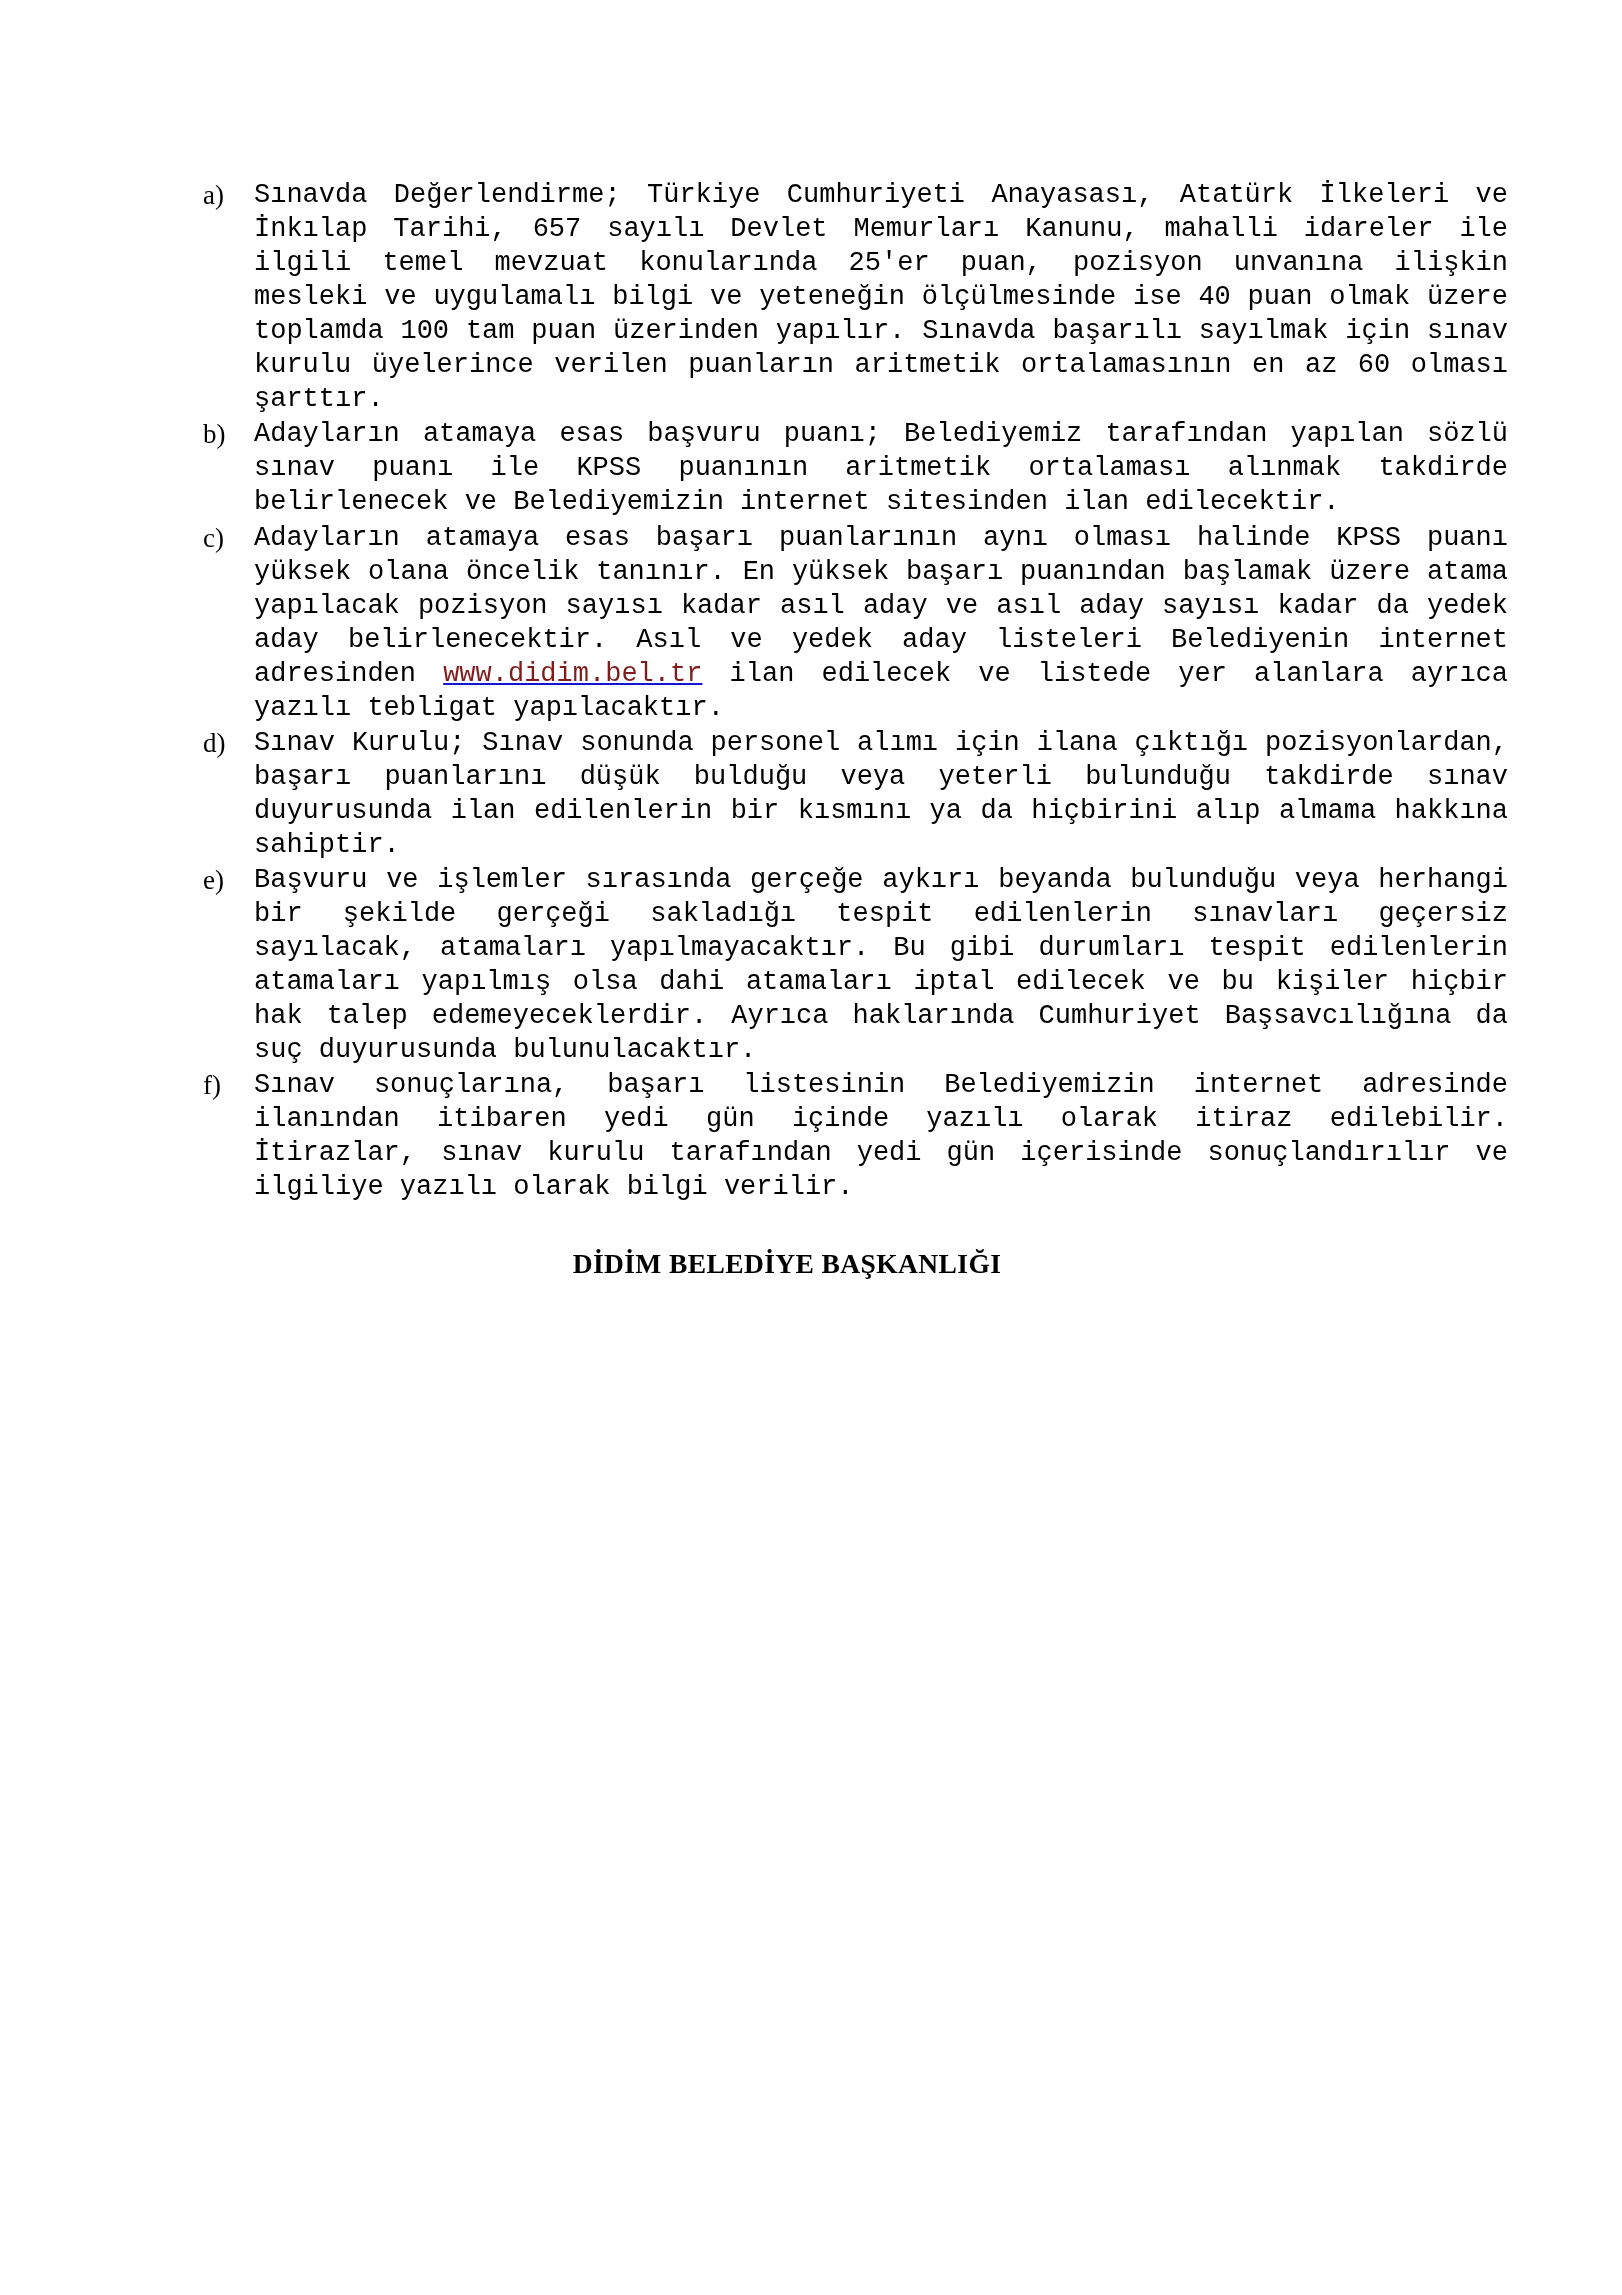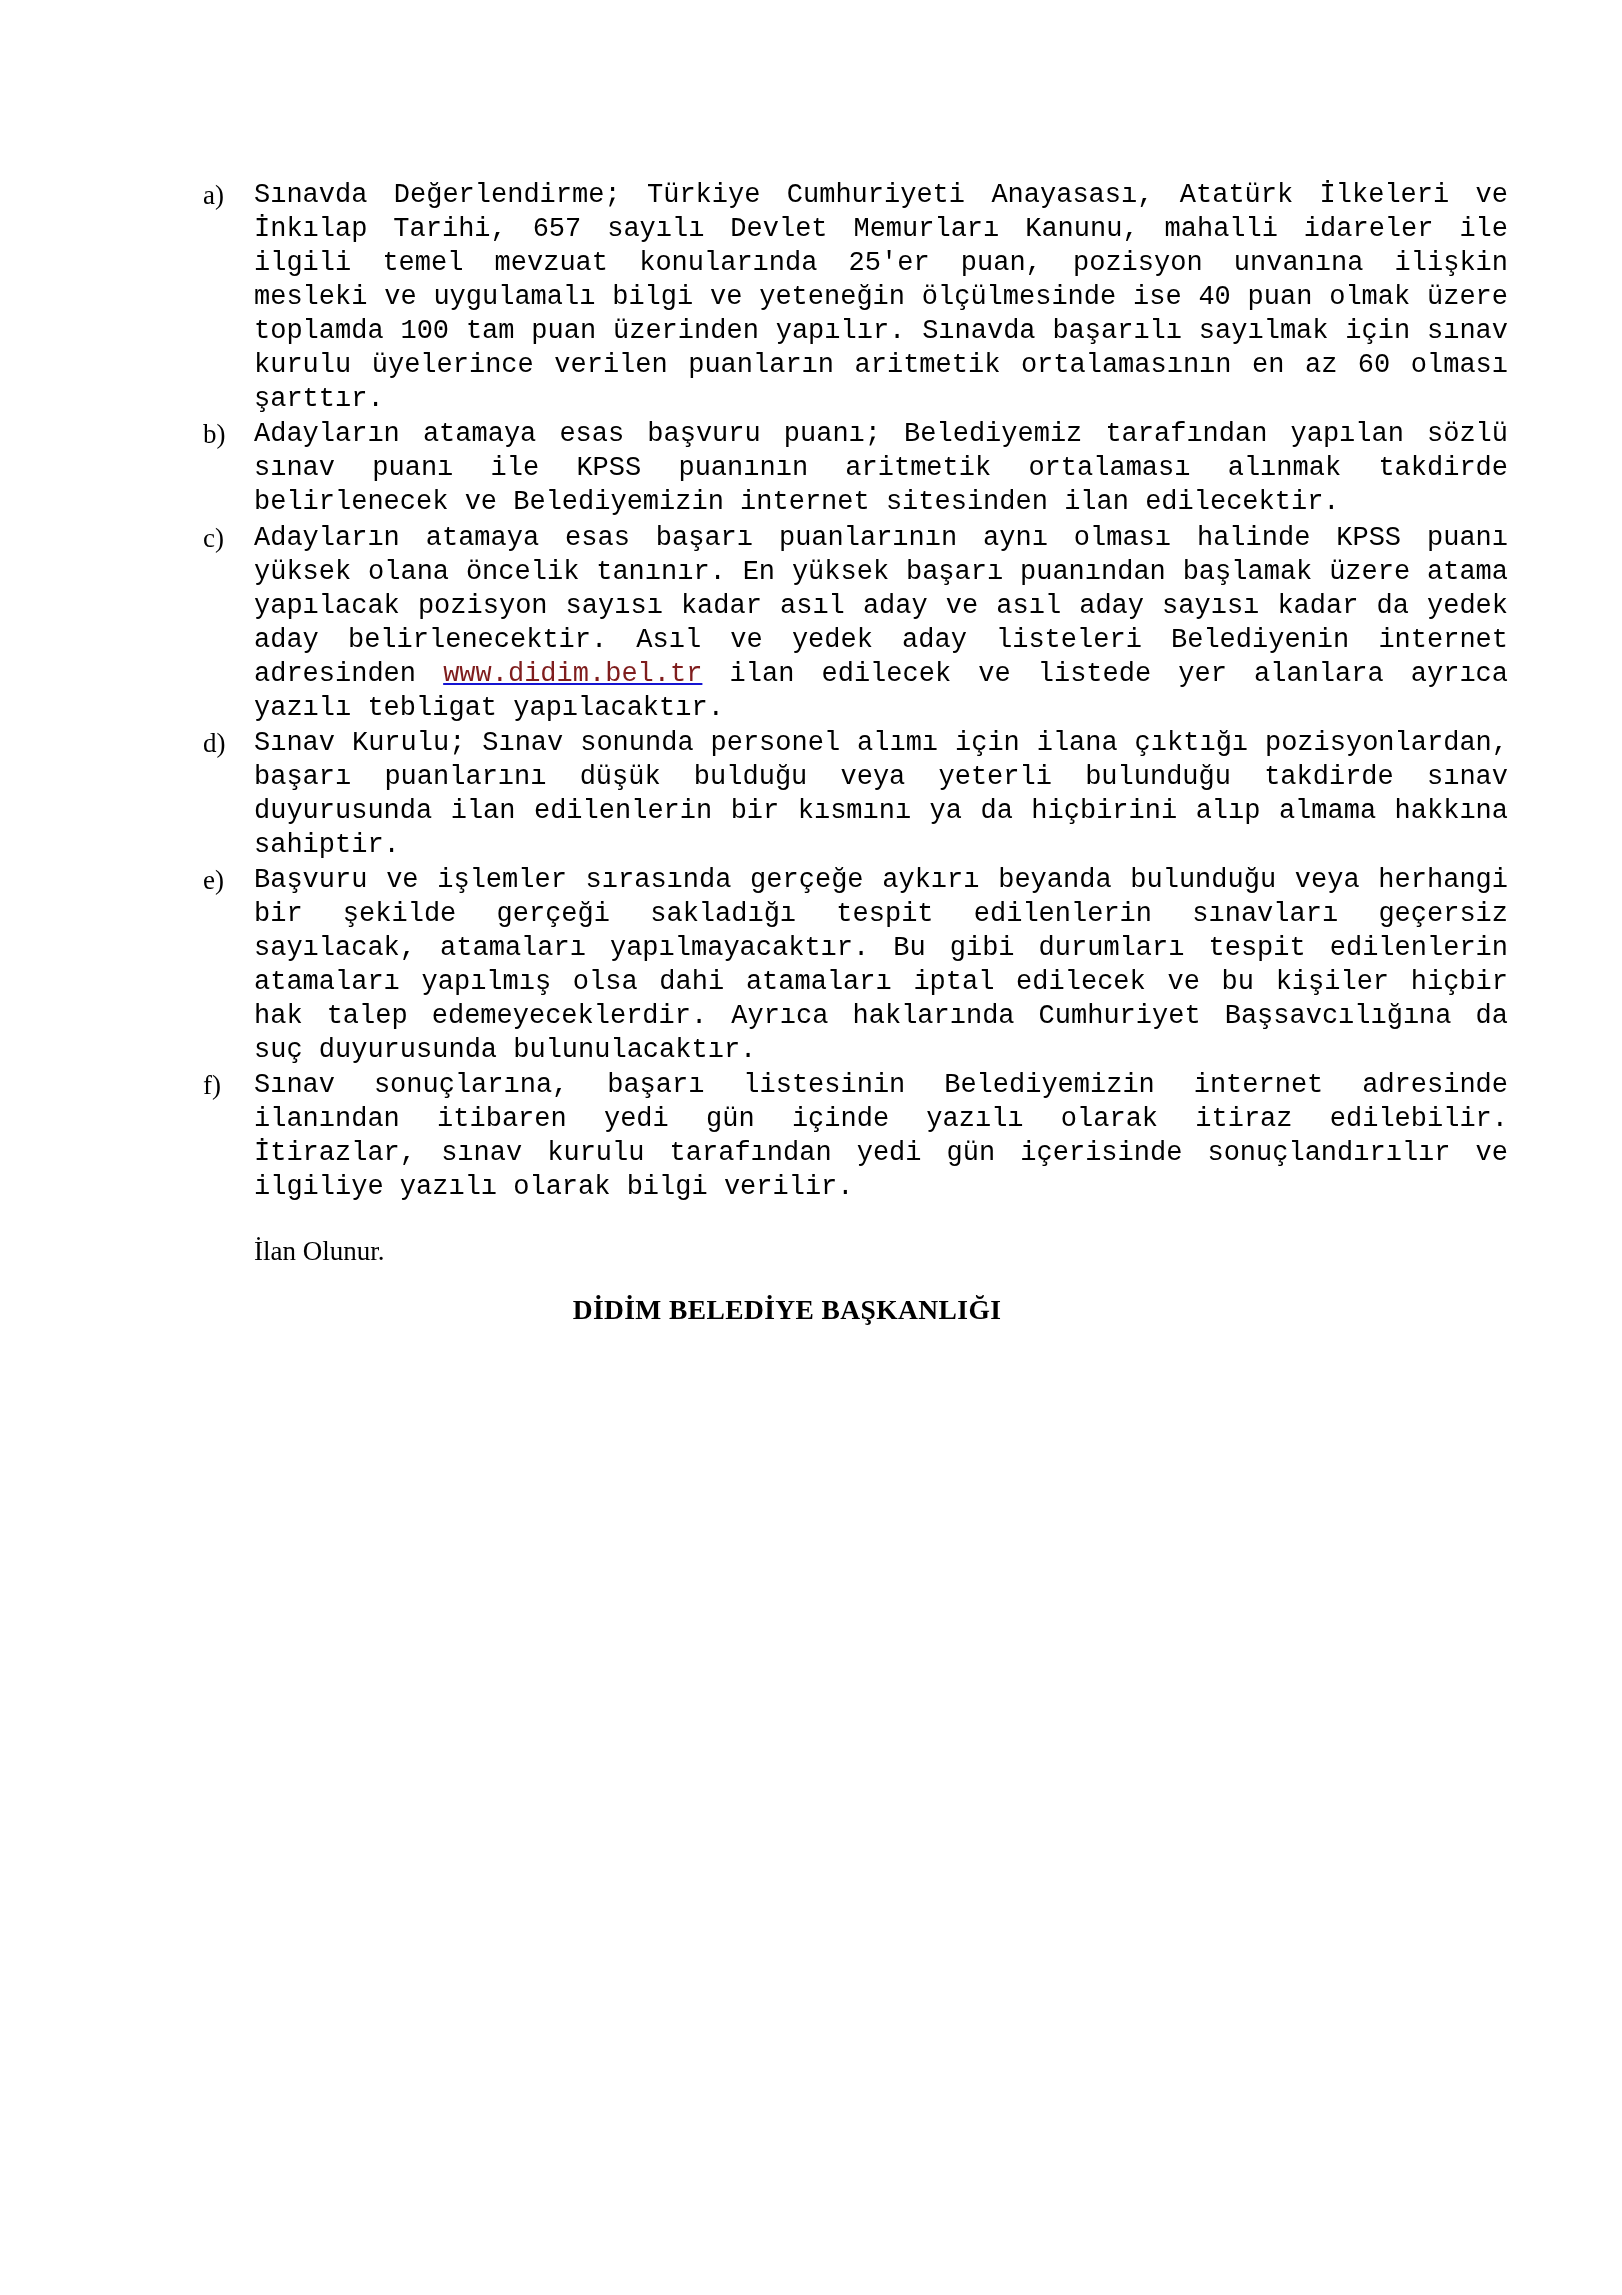--- a/index.html
+++ b/index.html
@@ -62,21 +62,21 @@
   }
   .closing {
     margin-top: 30px;
     padding-left: 51px;
     font-family: "Liberation Serif", "DejaVu Serif", serif;
     font-size: 27px;
     line-height: 34px;
     color: #000000;
   }
   .signature-block {
-    margin-top: 25px;
+    margin-top: 43px;
     text-align: center;
     padding-right: 137px;
   }
   .signature {
     font-family: "Liberation Serif", "DejaVu Serif", serif;
     font-size: 27.5px;
     line-height: 34px;
     font-weight: bold;
     letter-spacing: 0.4px;
     color: #000000;
@@ -115,21 +115,20 @@
         <span class="item-text"><span>Başvuru ve işlemler sırasında gerçeğe aykırı beyanda bulunduğu veya herhangi bir şekilde gerçeği sakladığı tespit edilenlerin sınavları geçersiz sayılacak, atamaları yapılmayacaktır. Bu gibi durumları tespit edilenlerin atamaları yapılmış olsa dahi atamaları iptal edilecek ve bu kişiler hiçbir hak talep edemeyeceklerdir. Ayrıca haklarında Cumhuriyet Başsavcılığına da suç duyurusunda bulunulacaktır.</span></span>
       </li>
 
       <li class="list-item">
         <span class="list-marker">f)</span>
         <span class="item-text"><span>Sınav sonuçlarına, başarı listesinin Belediyemizin internet adresinde ilanından itibaren yedi gün içinde yazılı olarak itiraz edilebilir. İtirazlar, sınav kurulu tarafından yedi gün içerisinde sonuçlandırılır ve ilgiliye yazılı olarak bilgi verilir.</span></span>
       </li>
 
     </ol>
 
-    <div class="closing">İlan Olunur.</div>
 
     <div class="signature-block">
       <div class="signature">DİDİM BELEDİYE BAŞKANLIĞI</div>
     </div>
 
   </div>
 </div>
 
 
 </body></html>

